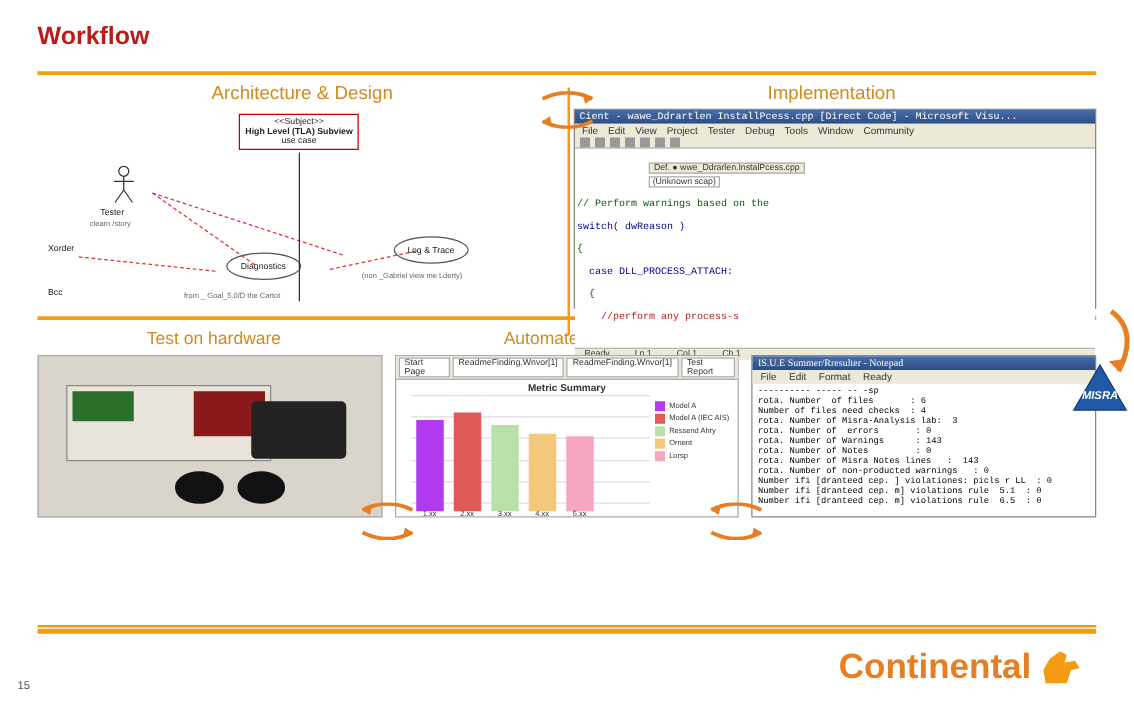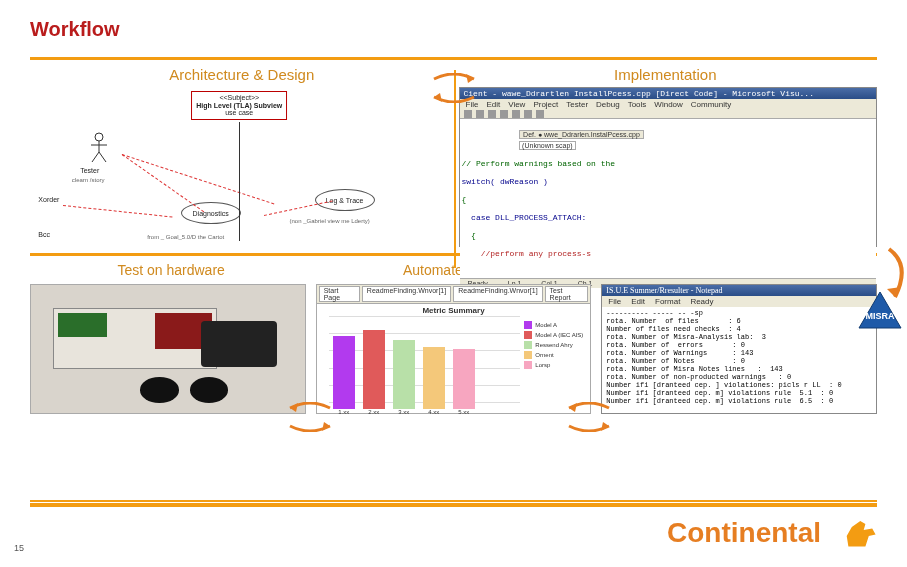--- a/index.html
+++ b/index.html
@@ -147,27 +147,27 @@
   .arrow svg { width:100%; height:100%; }
 
   .vbar-top { position:absolute; top:70px; bottom: calc(100% - 268px); left:50%; width:2px; background:#f39c12; z-index:3;}
 
   
   .misra {
     position:absolute; right:4px; top:290px; width:46px; height:40px; z-index:6;
     display:flex; align-items:center; justify-content:center; color:#fff; font-weight:700; font-size:9px;
   }
   .misra svg{ position:absolute; inset:0; width:100%; height:100%; }
-  .misra span{ position:relative; z-index:1; top:6px; }
+  .misra span{ position:relative; z-index:1; top:6px; font-style:italic;}
 
   
   .footer-rule { position:absolute; left:30px; right:30px; bottom:60px; height:4px; background:#f39c12;}
   .footer-rule::after{ content:""; position:absolute; left:0; right:0; top:-3px; height:2px; background:#f39c12;}
   .brand {
-    position:absolute; right:28px; bottom:18px; display:flex; align-items:center; gap:24px;
+    position:absolute; right:40px; bottom:18px; display:flex; align-items:center; gap:8px;
     color:#e67e22; font-family: "Trebuchet MS", Arial, sans-serif; font-weight:700; font-size:28px;
   }
   .brand .horse {
     width:34px; height:30px; background:#f39c12; position:relative;
     clip-path: polygon(10% 95%, 5% 60%, 20% 30%, 45% 10%, 60% 20%, 55% 40%, 80% 35%, 90% 55%, 70% 60%, 60% 95%);
   }
   .page-num { position:absolute; left:14px; bottom:14px; font-size:9px; color:#555;}
 </style>
 </head>
 <body>

